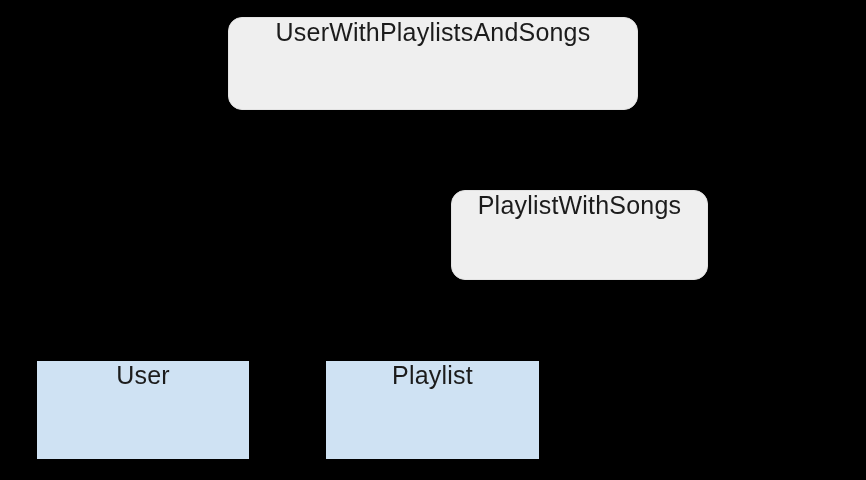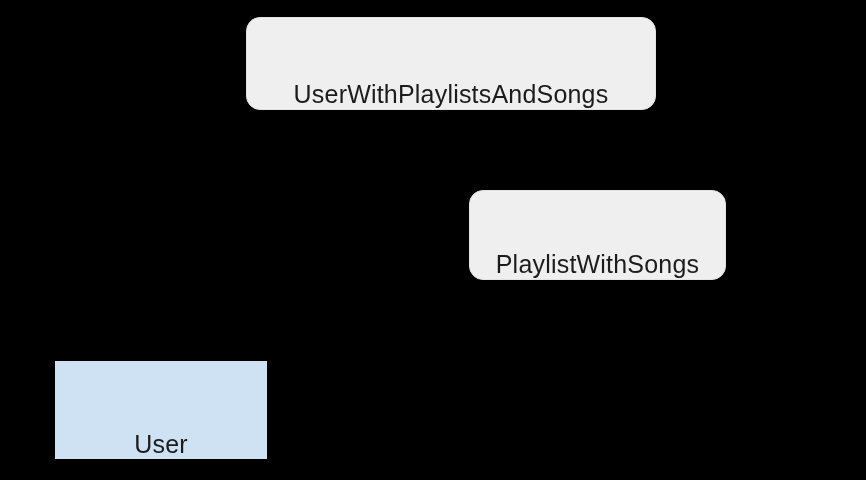--- a/index.html
+++ b/index.html
@@ -11,29 +11,28 @@
     position: relative;
     width: 866px;
     height: 480px;
     background: #000000;
     overflow: hidden;
     font-family: "Liberation Sans", sans-serif;
   }
   .node {
     position: absolute;
     display: flex;
-    align-items: flex-end;
+    align-items: flex-start;
     justify-content: center;
     box-sizing: border-box;
     font-size: 25px;
     font-weight: 400;
     color: #1c1c1c;
     letter-spacing: 0.2px;
     white-space: nowrap;
-    margin-left: 18px;
   }
   .node.rounded {
     background: #efefef;
     border-radius: 14px;
     border: 1px solid #e3e3e3;
   }
   .node.rect {
     background: #cfe2f3;
     border: 1px solid #000000;
   }
@@ -54,15 +53,18 @@
   </div>
 
   <div class="node rounded node-playlist-with-songs">
     <span>PlaylistWithSongs</span>
   </div>
 
   <div class="node rect node-user">
     <span>User</span>
   </div>
 
+  <div class="node rect node-playlist">
+    <span>Playlist</span>
+  </div>
 
 
 </div>
 
 </body></html>

